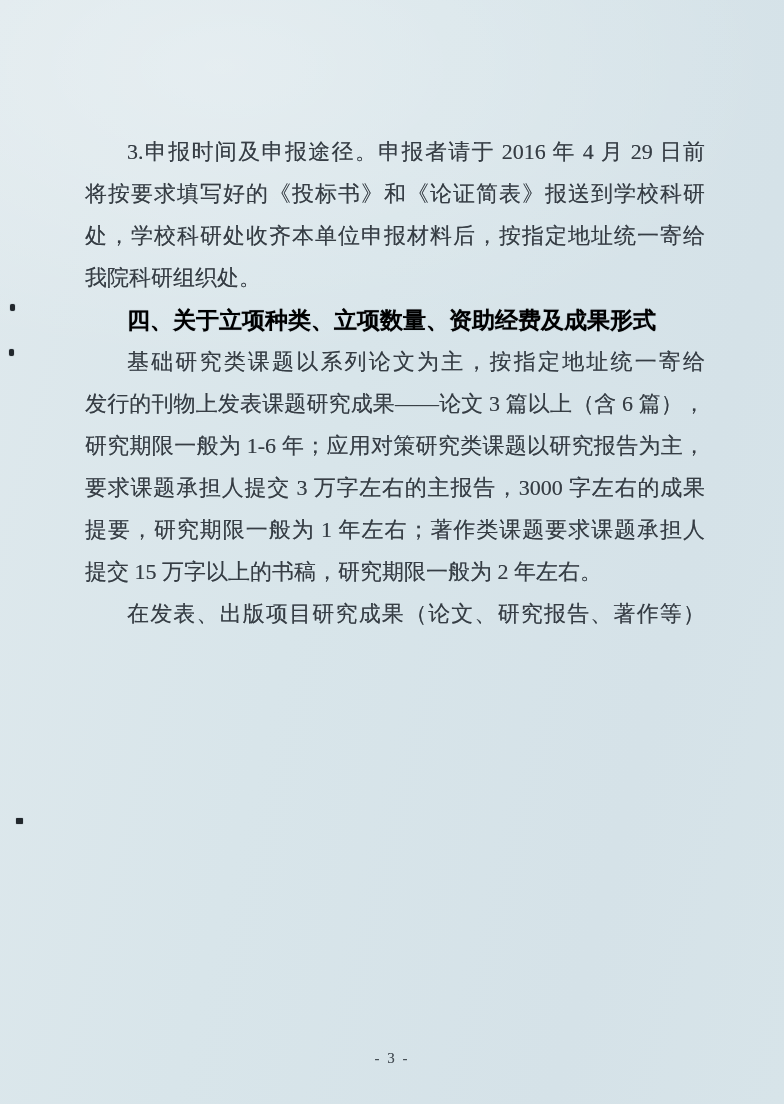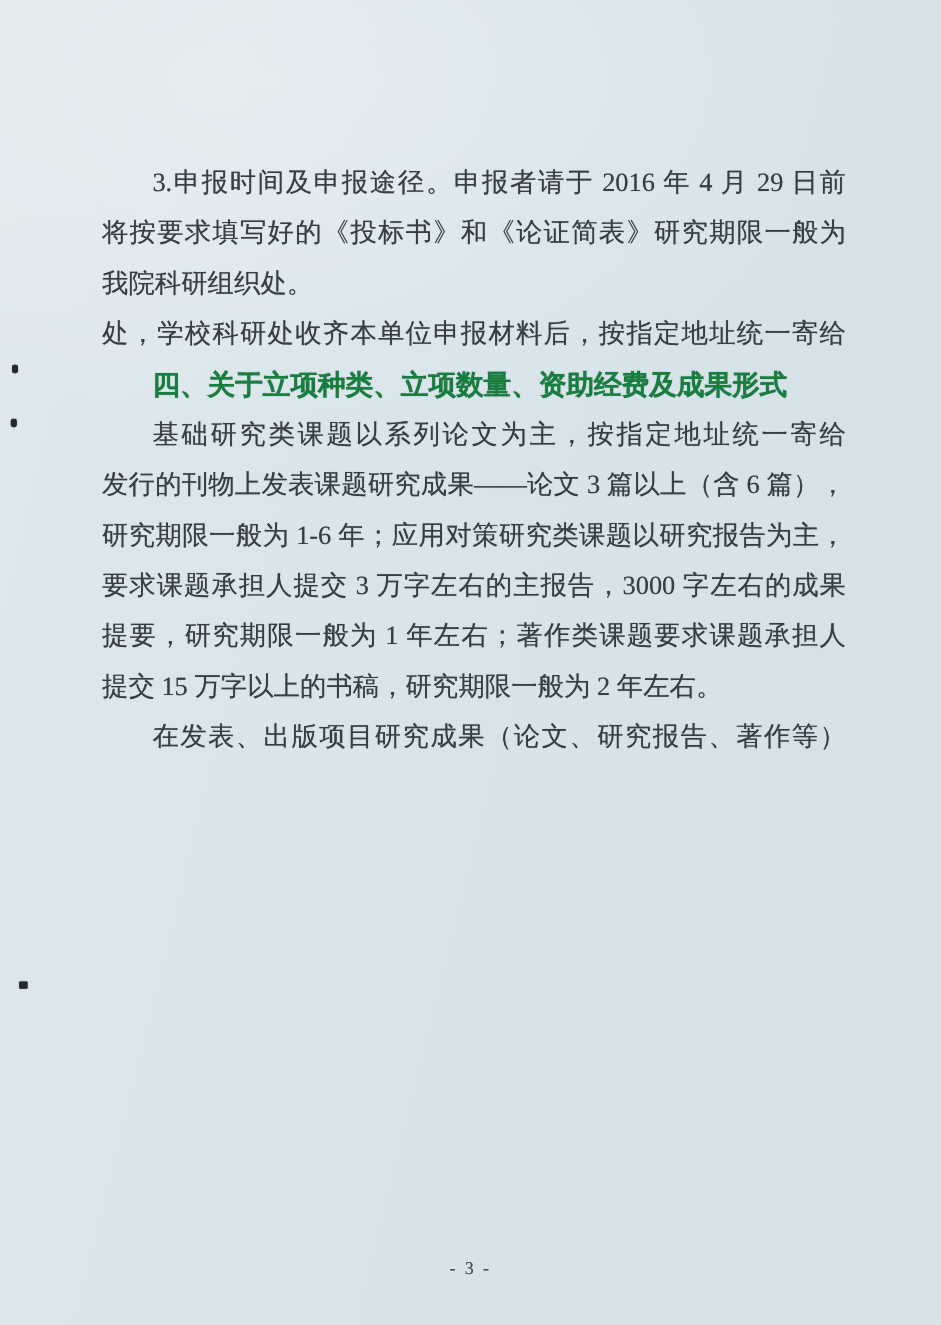--- a/index.html
+++ b/index.html
@@ -41,21 +41,21 @@
     text-align: justify;
     white-space: normal;
   }
   .line.full { text-align-last: justify; }
   .line.indent { text-indent: 42px; }
 
   .para.heading .line {
     font-family: "Liberation Sans", sans-serif;
     font-weight: 700;
     font-size: 23px;
-    color: #15803d;
+    color: #000000;
     text-shadow: 0 0 0.8px rgba(40, 48, 58, 0.65);
   }
 
   .page-number {
     position: absolute;
     left: 0;
     right: 0;
     top: 1048px;
     height: 20px;
     line-height: 20px;
@@ -77,23 +77,23 @@
   .speck-2 { left: 9px;  top: 349px; width: 5px; height: 7px; }
   .speck-3 { left: 16px; top: 818px; width: 7px; height: 6px; border-radius: 1px; }
 </style>
 </head>
 <body>
 
 <div class="scan-page">
   <div class="text-block">
       <div class="para body">
         <div class="line full indent">3.申报时间及申报途径。申报者请于 2016 年 4 月 29 日前</div>
-        <div class="line full">将按要求填写好的《投标书》和《论证简表》研究期限一般为</div>
+        <div class="line full">将按要求填写好的《投标书》和《论证简表》报送到学校科研</div>
+        <div class="line full">处，学校科研处收齐本单位申报材料后，按指定地址统一寄给</div>
         <div class="line">我院科研组织处。</div>
-        <div class="line full">处，学校科研处收齐本单位申报材料后，按指定地址统一寄给</div>
       </div>
       <div class="para heading">
         <div class="line indent">四、关于立项种类、立项数量、资助经费及成果形式</div>
       </div>
       <div class="para body">
         <div class="line full indent">基础研究类课题以系列论文为主，按指定地址统一寄给</div>
         <div class="line full">发行的刊物上发表课题研究成果——论文 3 篇以上（含 6 篇），</div>
         <div class="line full">研究期限一般为 1-6 年；应用对策研究类课题以研究报告为主，</div>
         <div class="line full">要求课题承担人提交 3 万字左右的主报告，3000 字左右的成果</div>
         <div class="line full">提要，研究期限一般为 1 年左右；著作类课题要求课题承担人</div>

